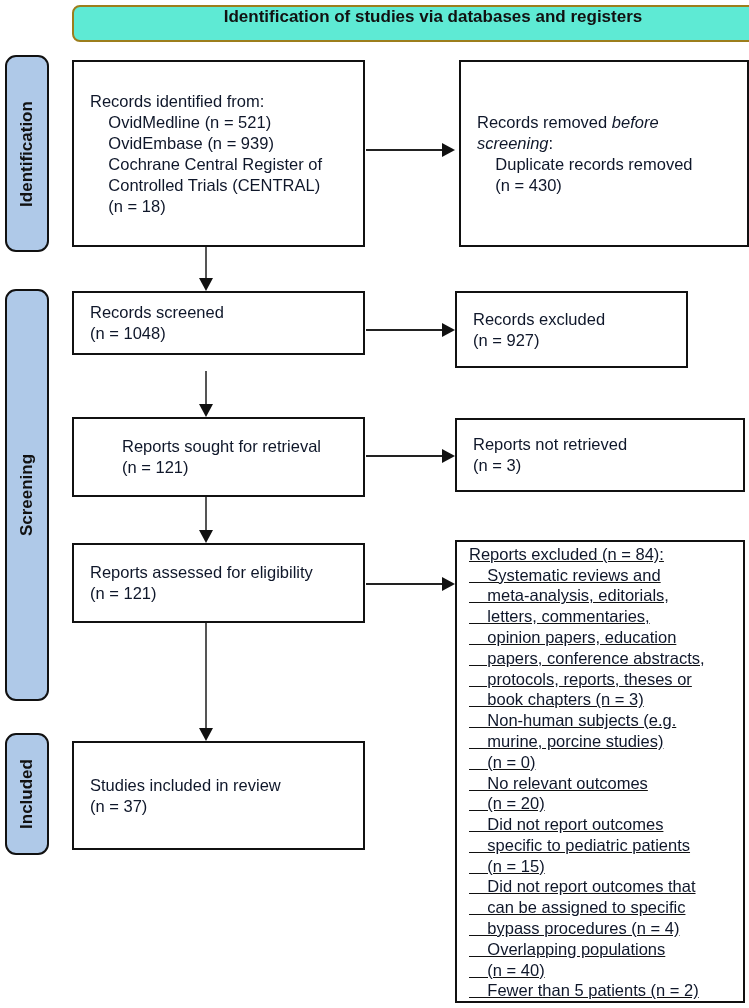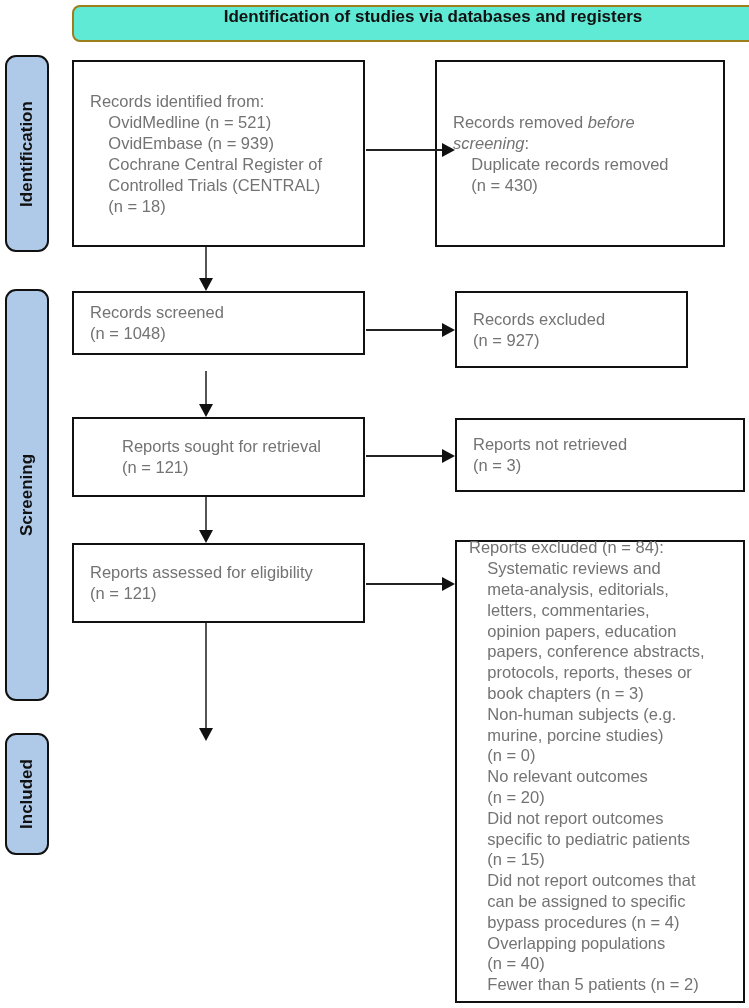--- a/index.html
+++ b/index.html
@@ -25,23 +25,23 @@
   }
   .stage span{
     transform:rotate(-90deg);white-space:nowrap;
     font-weight:bold;font-size:17px;color:#111;
   }
   .box{
     position:absolute;background:#fff;border:2px solid #111;
     box-sizing:border-box;display:flex;align-items:center;
     padding:6px 10px 6px 16px;
   }
-  .box.top-align{align-items:flex-end;padding-top:8px;}
+  .box.top-align{align-items:center;padding-top:8px;text-decoration:underline;}
   .box-text{
-    font-size:16.5px;line-height:21px;white-space:pre;color:#737373;
+    font-size:16.5px;line-height:21px;white-space:pre;color:#0f172a;
   }
   .shaft-h{position:absolute;height:2px;background:#222;}
   .shaft-v{position:absolute;width:2px;background:#555;}
   .head-right{
     position:absolute;width:0;height:0;
     border-left:13px solid #111;border-top:7px solid transparent;border-bottom:7px solid transparent;
   }
   .head-down{
     position:absolute;width:0;height:0;
     border-top:13px solid #111;border-left:7px solid transparent;border-right:7px solid transparent;
@@ -79,22 +79,26 @@
 (n = 1048)</div>
   </div>
   <div class="box" style="left:72px;top:417px;width:293px;height:80px;justify-content:center;">
     <div class="box-text">Reports sought for retrieval
 (n = 121)</div>
   </div>
   <div class="box" style="left:72px;top:543px;width:293px;height:80px;">
     <div class="box-text">Reports assessed for eligibility
 (n = 121)</div>
   </div>
+  <div class="box" style="left:72px;top:741px;width:293px;height:109px;">
+    <div class="box-text">Studies included in review
+(n = 37)</div>
+  </div>
 
-  <div class="box" style="left:435px;top:60px;width:290px;height:187px;">
+  <div class="box" style="left:459px;top:60px;width:290px;height:187px;">
     <div class="box-text"><span>Records removed </span><i>before
 screening</i><span>:</span><span>
     Duplicate records removed
     (n = 430)</span></div>
   </div>
   <div class="box" style="left:455px;top:291px;width:233px;height:77px;">
     <div class="box-text">Records excluded
 (n = 927)</div>
   </div>
   <div class="box" style="left:455px;top:418px;width:290px;height:74px;">

